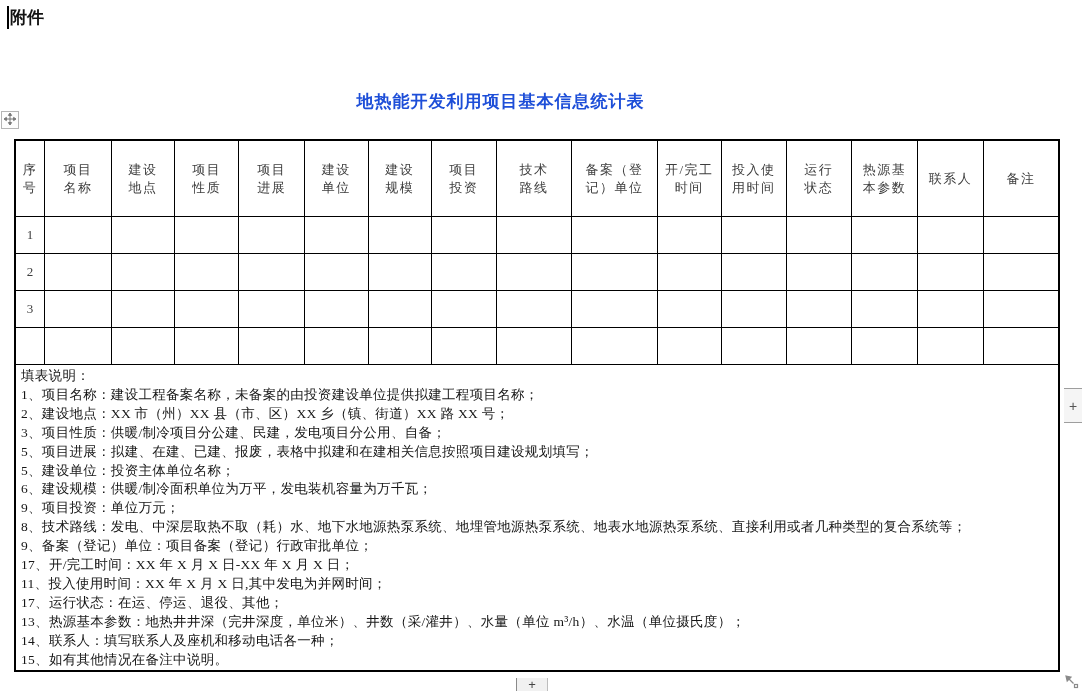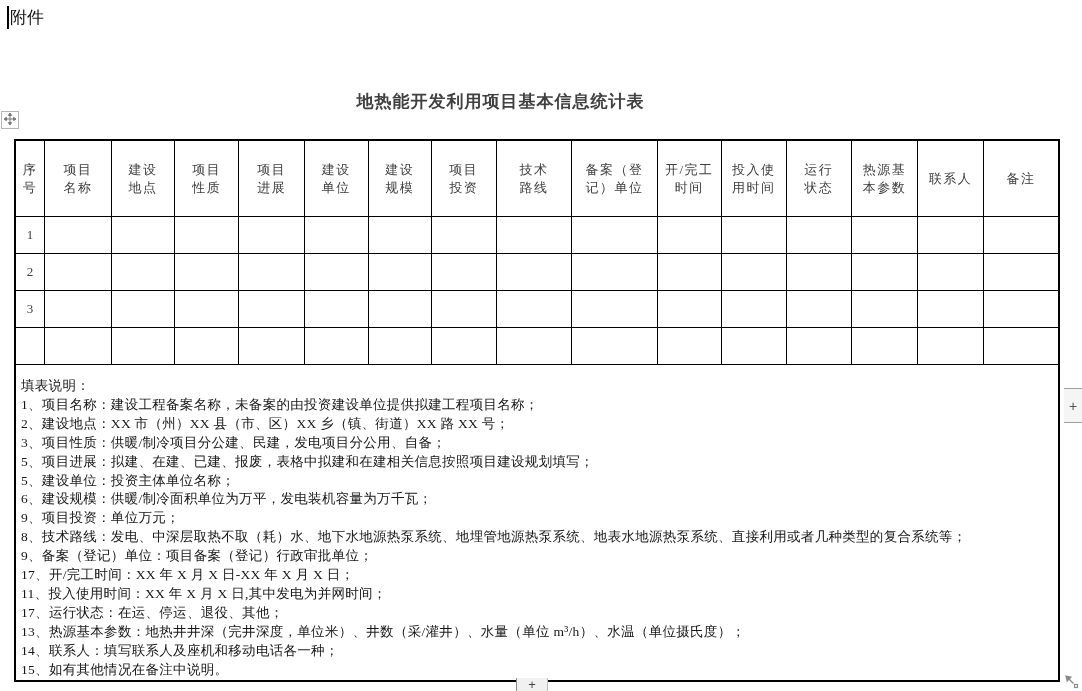--- a/index.html
+++ b/index.html
@@ -1,39 +1,39 @@
 <!DOCTYPE html>
 <html><head>
 <meta charset="utf-8">
 <style>
   html,body{margin:0;padding:0;background:#fff;}
   #canvas{
     position:relative;width:1082px;height:691px;background:#ffffff;overflow:hidden;
     font-family:"Liberation Serif","DejaVu Serif",serif;color:#1f1f1f;
   }
   
-  #attachment{position:absolute;left:10px;top:6px;font-size:17px;font-weight:normal;color:#111;}
+  #attachment{position:absolute;left:10px;top:6px;font-size:17px;font-weight:bold;color:#111;}
   #caret{position:absolute;left:7px;top:6px;width:2px;height:23px;background:#000;}
   
   #move-handle{position:absolute;left:1px;top:111px;width:16px;height:16px;border:1px solid #b5b5b5;
     background:#fdfdfd;display:flex;align-items:center;justify-content:center;}
   
   #doc-title{position:absolute;left:0;top:90px;width:1001px;text-align:center;
-    font-size:17px;font-weight:bold;color:#404040;letter-spacing:1px;}
+    font-size:17px;font-weight:bold;color:#1d4ed8;letter-spacing:1px;}
   
   #main-table{position:absolute;left:14px;top:139px;border-collapse:collapse;table-layout:fixed;
     width:1046px;border:2px solid #000;}
   #main-table th,#main-table td{border:1px solid #000;padding:0;overflow:hidden;}
   #main-table th{height:75px;font-weight:normal;font-size:13px;color:#3d3d3d;text-align:center;
     vertical-align:middle;white-space:pre-line;letter-spacing:1.5px;line-height:18px;}
   #main-table td.data-cell{height:36px;text-align:center;vertical-align:middle;
     font-size:13px;color:#3d3d3d;}
   #main-table td.notes-cell{height:304px;vertical-align:top;text-align:left;}
   .notes-inner{padding:2px 6px 0 5px;font-size:13.5px;line-height:18.9px;color:#161616;
-    letter-spacing:0.3px;margin-top:10px;}
+    letter-spacing:0.3px;}
   .note-line{white-space:nowrap;}
   
   #right-expand{position:absolute;left:1064px;top:388px;width:18px;height:33px;background:#f5f5f5;
     border-top:1px solid #9e9e9e;border-bottom:1px solid #9e9e9e;display:flex;align-items:center;
     justify-content:center;font-size:14px;color:#555;font-family:"Liberation Sans",sans-serif;}
   
   #bottom-expand{position:absolute;left:516px;top:678px;width:30px;height:13px;background:#f1f1f1;
     border-left:1px solid #8a8a8a;border-right:1px solid #bdbdbd;display:flex;align-items:center;
     justify-content:center;font-size:13px;line-height:12px;color:#444;
     font-family:"Liberation Sans",sans-serif;}

